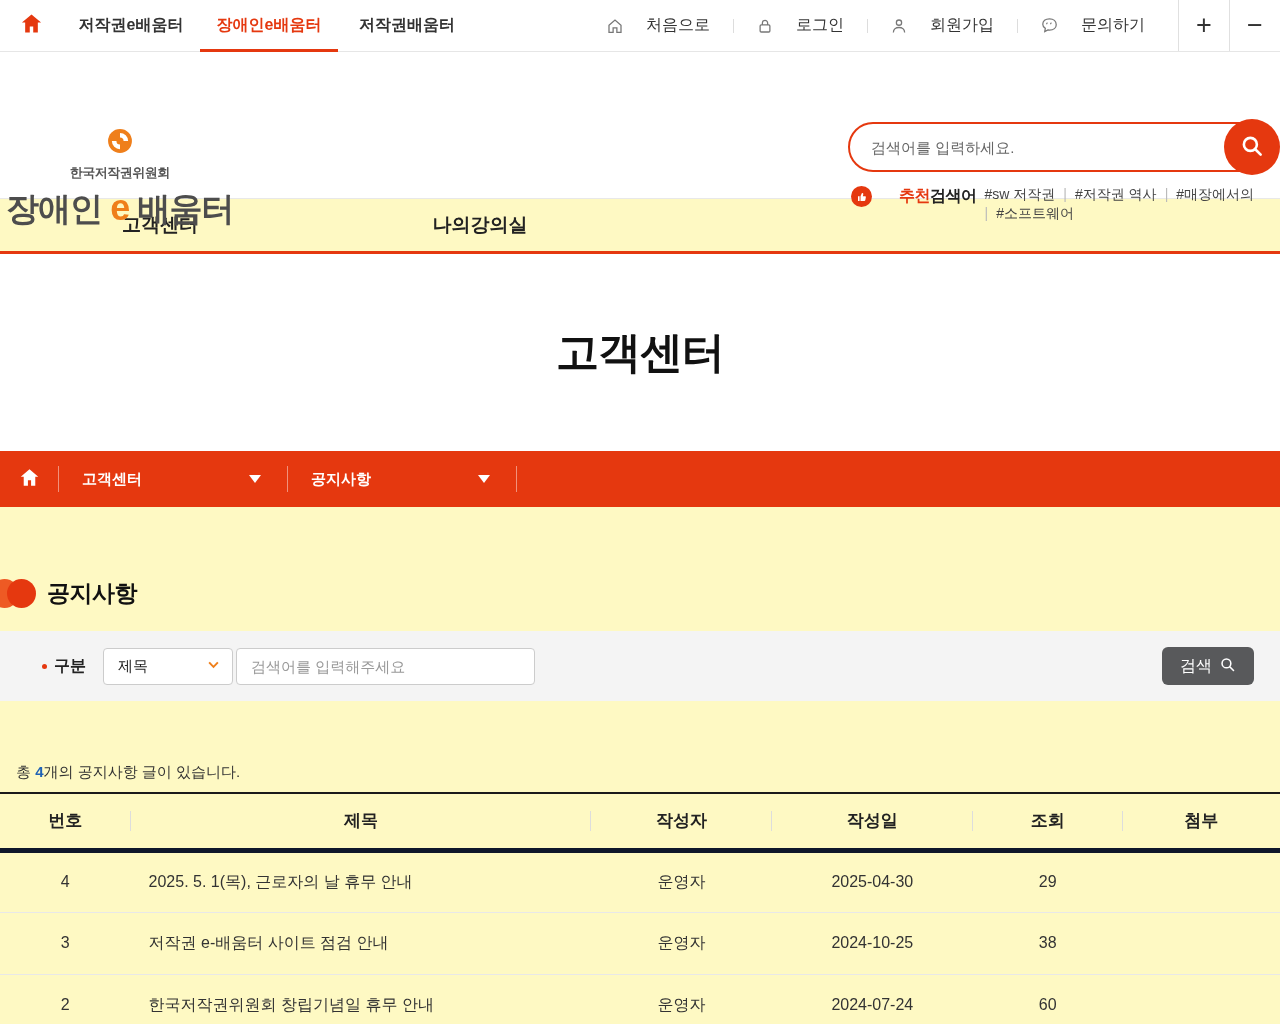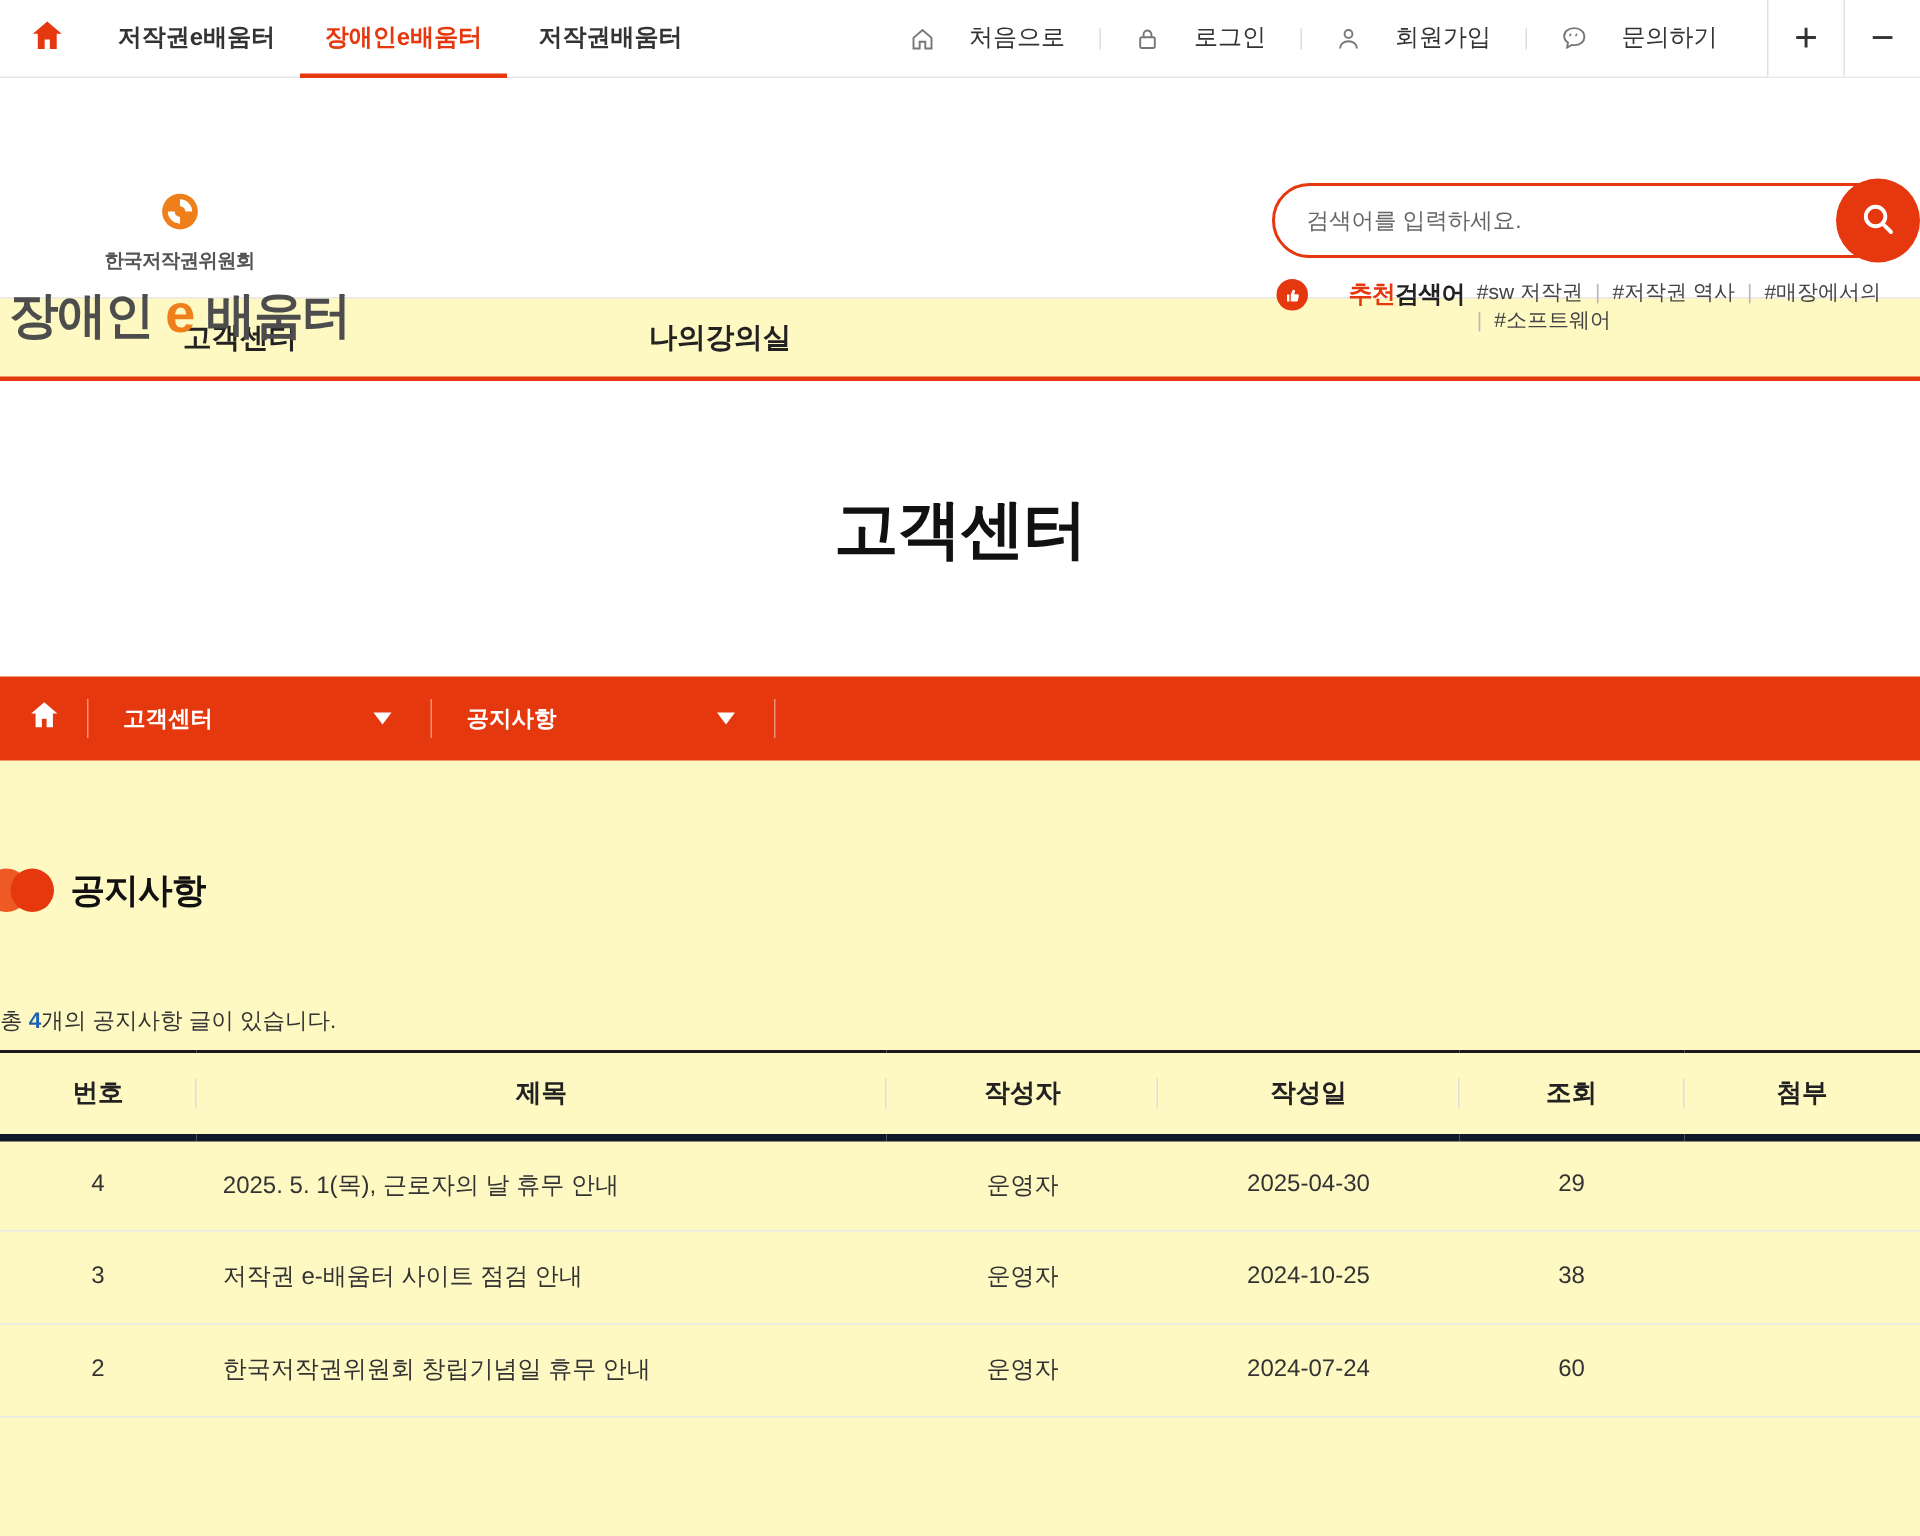--- a/index.html
+++ b/index.html
@@ -68,21 +68,21 @@
   .sec-head h2 { font-size:23px; font-weight:800; color:#111; margin-left:11px; letter-spacing:-0.5px; }
 
   .form-band { margin-top:22px; height:70px; background:#f4f4f4; display:flex; align-items:center; padding:0 26px 0 42px; }
   .dot { width:5px; height:5px; border-radius:50%; background:#e5380f; margin-right:7px; }
   .field-label { font-size:16px; font-weight:700; color:#222; margin-right:17px; }
   .select { width:130px; height:37px; background:#fff; border:1px solid #ccc; border-radius:4px; display:flex; align-items:center; justify-content:space-between; padding:0 11px 0 14px; font-size:15px; color:#222; cursor:pointer; }
   .kw { width:299px; height:37px; margin-left:3px; border:1px solid #ccc; border-radius:4px; padding:0 14px; font-size:15px; color:#333; outline:none; font-family:inherit; }
   .kw::placeholder { color:#999; }
   .search-btn { margin-left:auto; width:92px; height:38px; background:#58595b; border:none; border-radius:6px; color:#fff; font-size:16px; display:flex; align-items:center; justify-content:center; gap:7px; cursor:pointer; font-family:inherit; }
 
-  .count { margin:62px 0 10px; padding-left:0; font-size:15px; color:#333; }
+  .count { margin:62px 0 10px; padding-left:16px; font-size:15px; color:#333; }
   .count .num { color:#1f62b5; font-weight:700; }
 
   table.board { width:100%; border-collapse:collapse; border-top:2px solid #1a1a1a; table-layout:fixed; }
   table.board th { height:57px; font-size:17px; font-weight:700; color:#222; border-bottom:5px solid #0f172a; position:relative;font-family:Liberation Serif, serif; }
   table.board th:not(:last-child)::after { content:""; position:absolute; right:0; top:50%; transform:translateY(-50%); width:1px; height:20px; background:#ddd; }
   table.board td { height:62px; font-size:16px; color:#333; text-align:center; border-bottom:1px solid #e8e8e8; }
   table.board td.title { text-align:left; padding-left:18px; }
   table.board td.title a { color:#333; text-decoration:none; cursor:pointer; }
 </style>
 </head>
@@ -234,20 +234,42 @@
 
   <section class="notice">
     <div class="sec-head">
       <span class="sec-icon">
           <i class="c1"></i>
           <i class="c2"></i>
         </span>
       <h2>공지사항</h2>
     </div>
 
+    <div class="form-band">
+      <span class="dot"></span>
+      <label class="field-label">구분</label>
+      <div class="select">
+        <span>제목</span>
+        <span>
+          <svg width="15" height="15" viewBox="0 0 24 24" fill="none" stroke="#ef7f1b" stroke-width="3">
+              <polyline points="5,8.5 12,16 19,8.5"></polyline>
+            </svg>
+        </span>
+      </div>
+      <input class="kw" type="text" placeholder="검색어를 입력해주세요" style="">
+      <button class="search-btn">
+        <span>검색</span>
+        <span>
+          <svg width="17" height="17" viewBox="0 0 24 24" fill="none" stroke="#fff" stroke-width="2.2">
+              <circle cx="10.5" cy="10.5" r="6.2"></circle>
+              <path d="M15.2 15.2 L20.5 20.5" stroke-linecap="round"></path>
+            </svg>
+        </span>
+      </button>
+    </div>
 
     <p class="count"><span>총 </span><b class="num">4</b><span>개의 공지사항 글이 있습니다.</span></p>
 
     <table class="board">
       <colgroup>
         <col style="width:10.2%">
           <col style="width:36%">
           <col style="width:14.1%">
           <col style="width:15.7%">
           <col style="width:11.7%">

